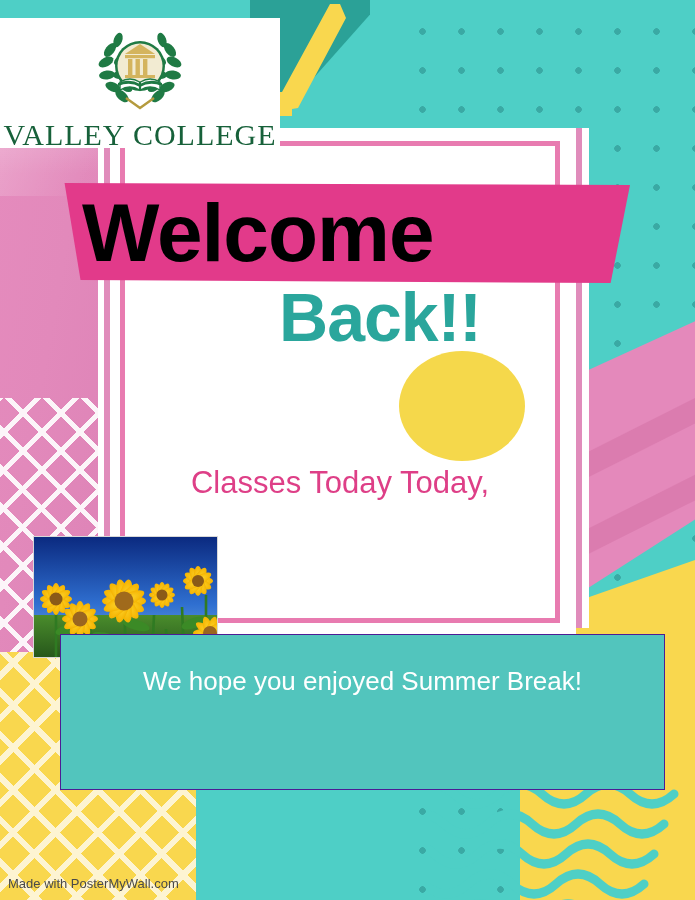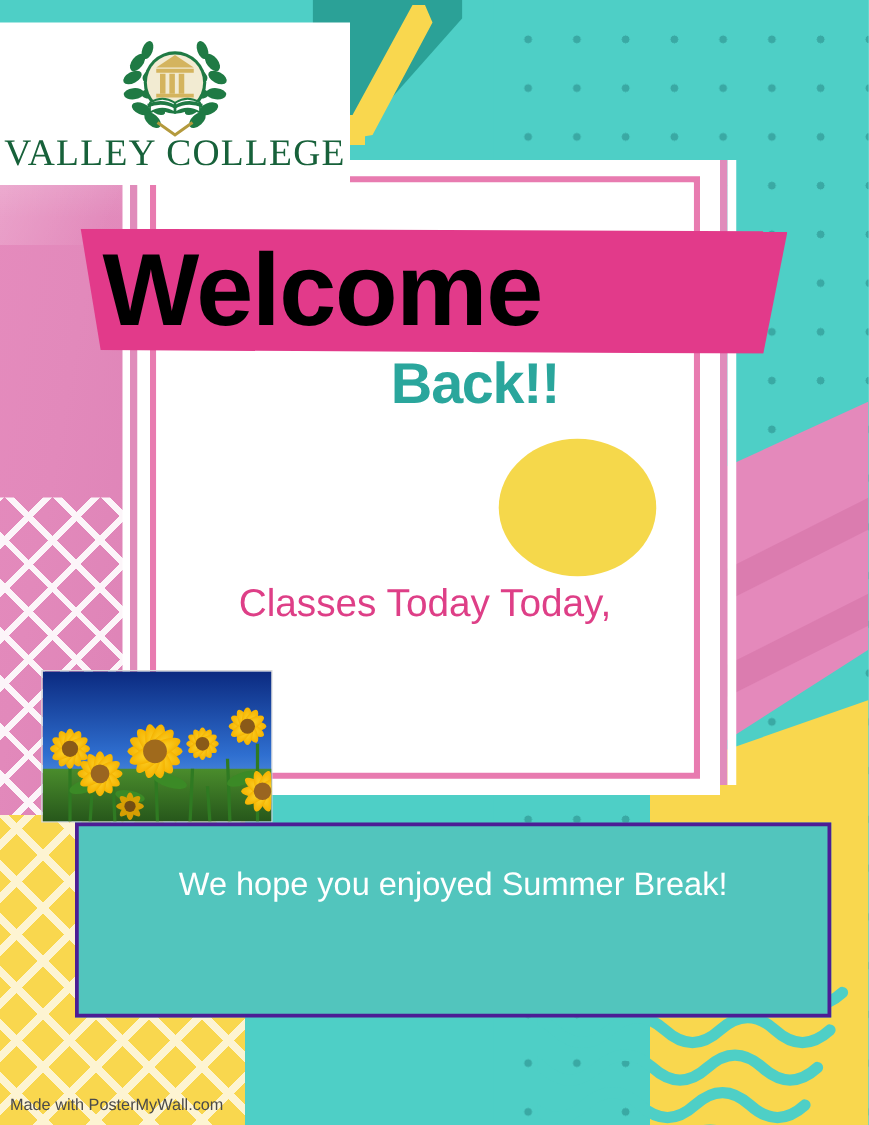--- a/index.html
+++ b/index.html
@@ -11,21 +11,21 @@
 
   #poster {
     position:relative;
     width:695px;
     height:900px;
     overflow:hidden;
     background:#4ecdc4;
   }
 
   
-  .layer { position:absolute; }
+  .layer { position:absolute;gap:12px; }
 
   
   .bg-teal {
     left:0; top:0; width:695px; height:900px;
     background:#4ecfc6;
   }
 
   
   .bg-dots {
     left:395px; top:0; width:300px; height:900px;
@@ -177,21 +177,21 @@
     left:399px; top:351px; width:126px; height:110px;
     border-radius:50%;
     background:#f5d84b;
   }
 
   
   .back-text {
     left:125px; top:283px; width:380px;
     text-align:center;
     color:#2aa69c;
-    font-size:46px;
+    font-size:68px;
     font-weight:700;
     line-height:1;
     letter-spacing:-1px;
     padding-left:130px;
   }
 
   
   .classes-text {
     left:125px; top:462px; width:430px;
     text-align:center;
@@ -206,22 +206,21 @@
     left:33px; top:536px; width:185px; height:122px;
     overflow:hidden;
     border:1px solid #d8d8d8;
   }
   .photo-sunflower svg { display:block; }
 
   
   .box-teal {
     left:60px; top:634px; width:605px; height:156px;
     background:#52c5bd;
-    border:3px solid #4c1d95;
-    margin-top:24px;
+    border:1px solid #4c1d95;
   }
   .box-teal .line1 {
     color:#ffffff;
     font-size:26px;
     text-align:center;
     margin-top:31px;
     font-weight:400;
   }
   .box-teal .line2 {
     color:#e0357f;

